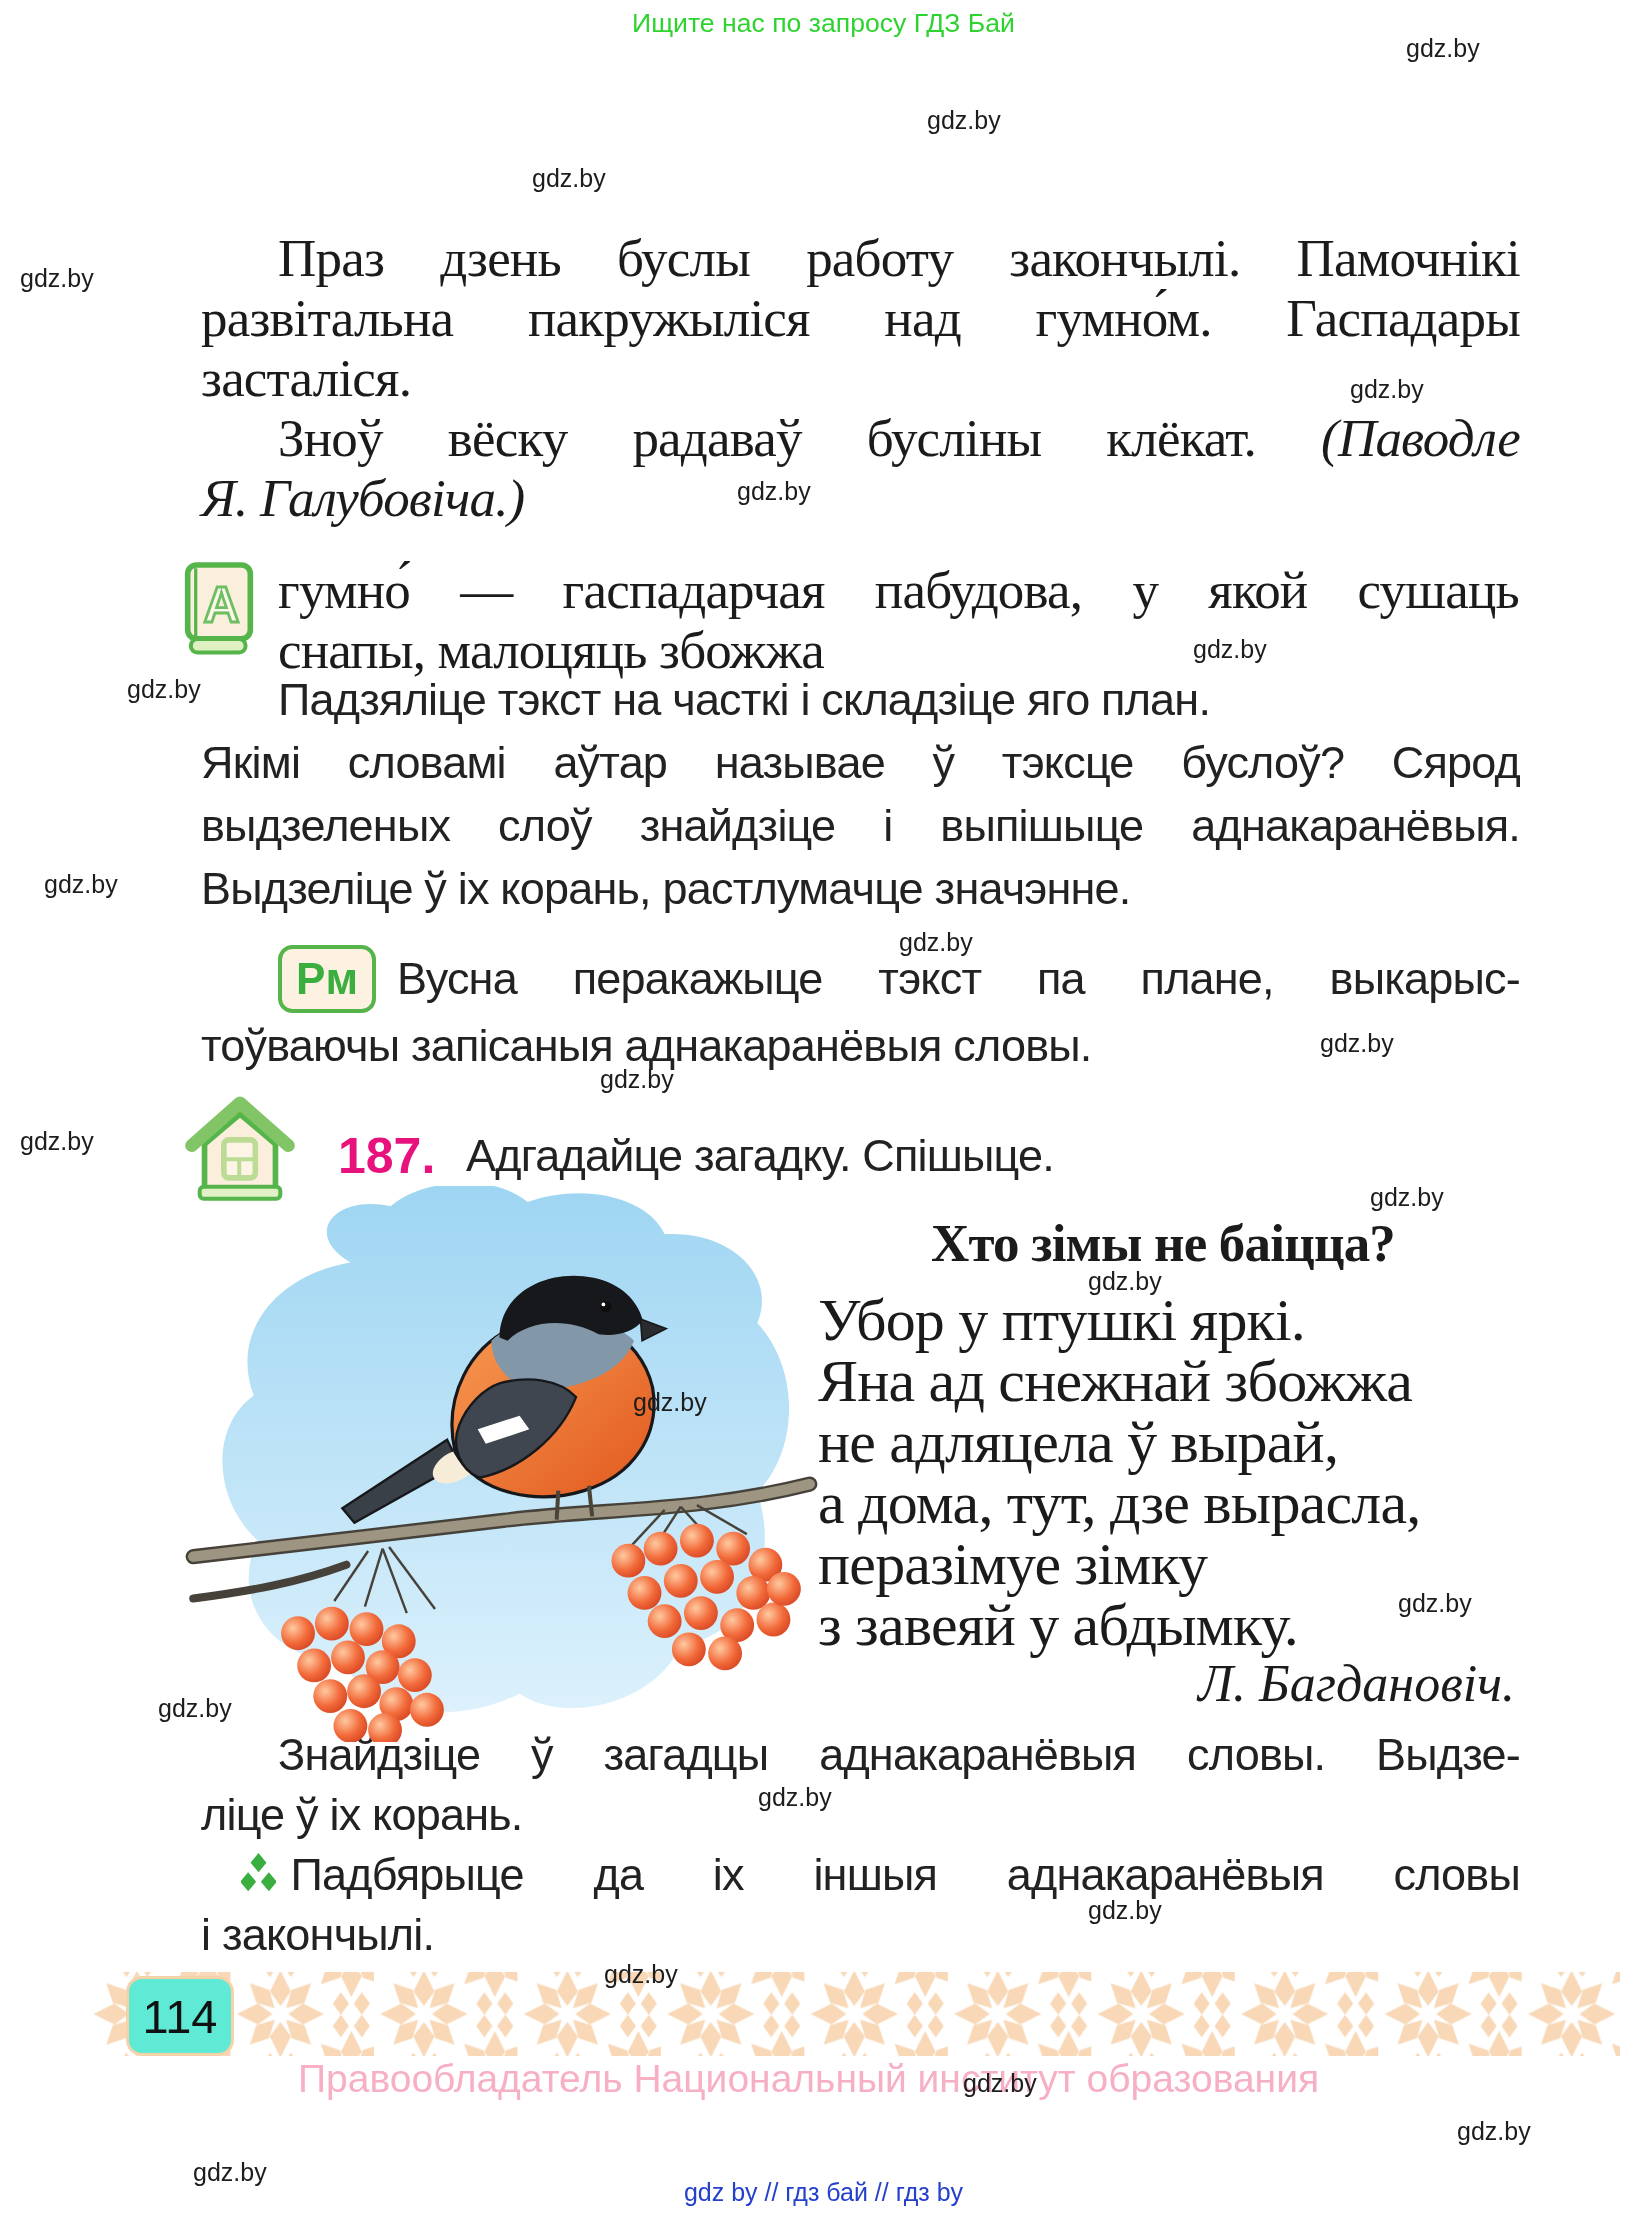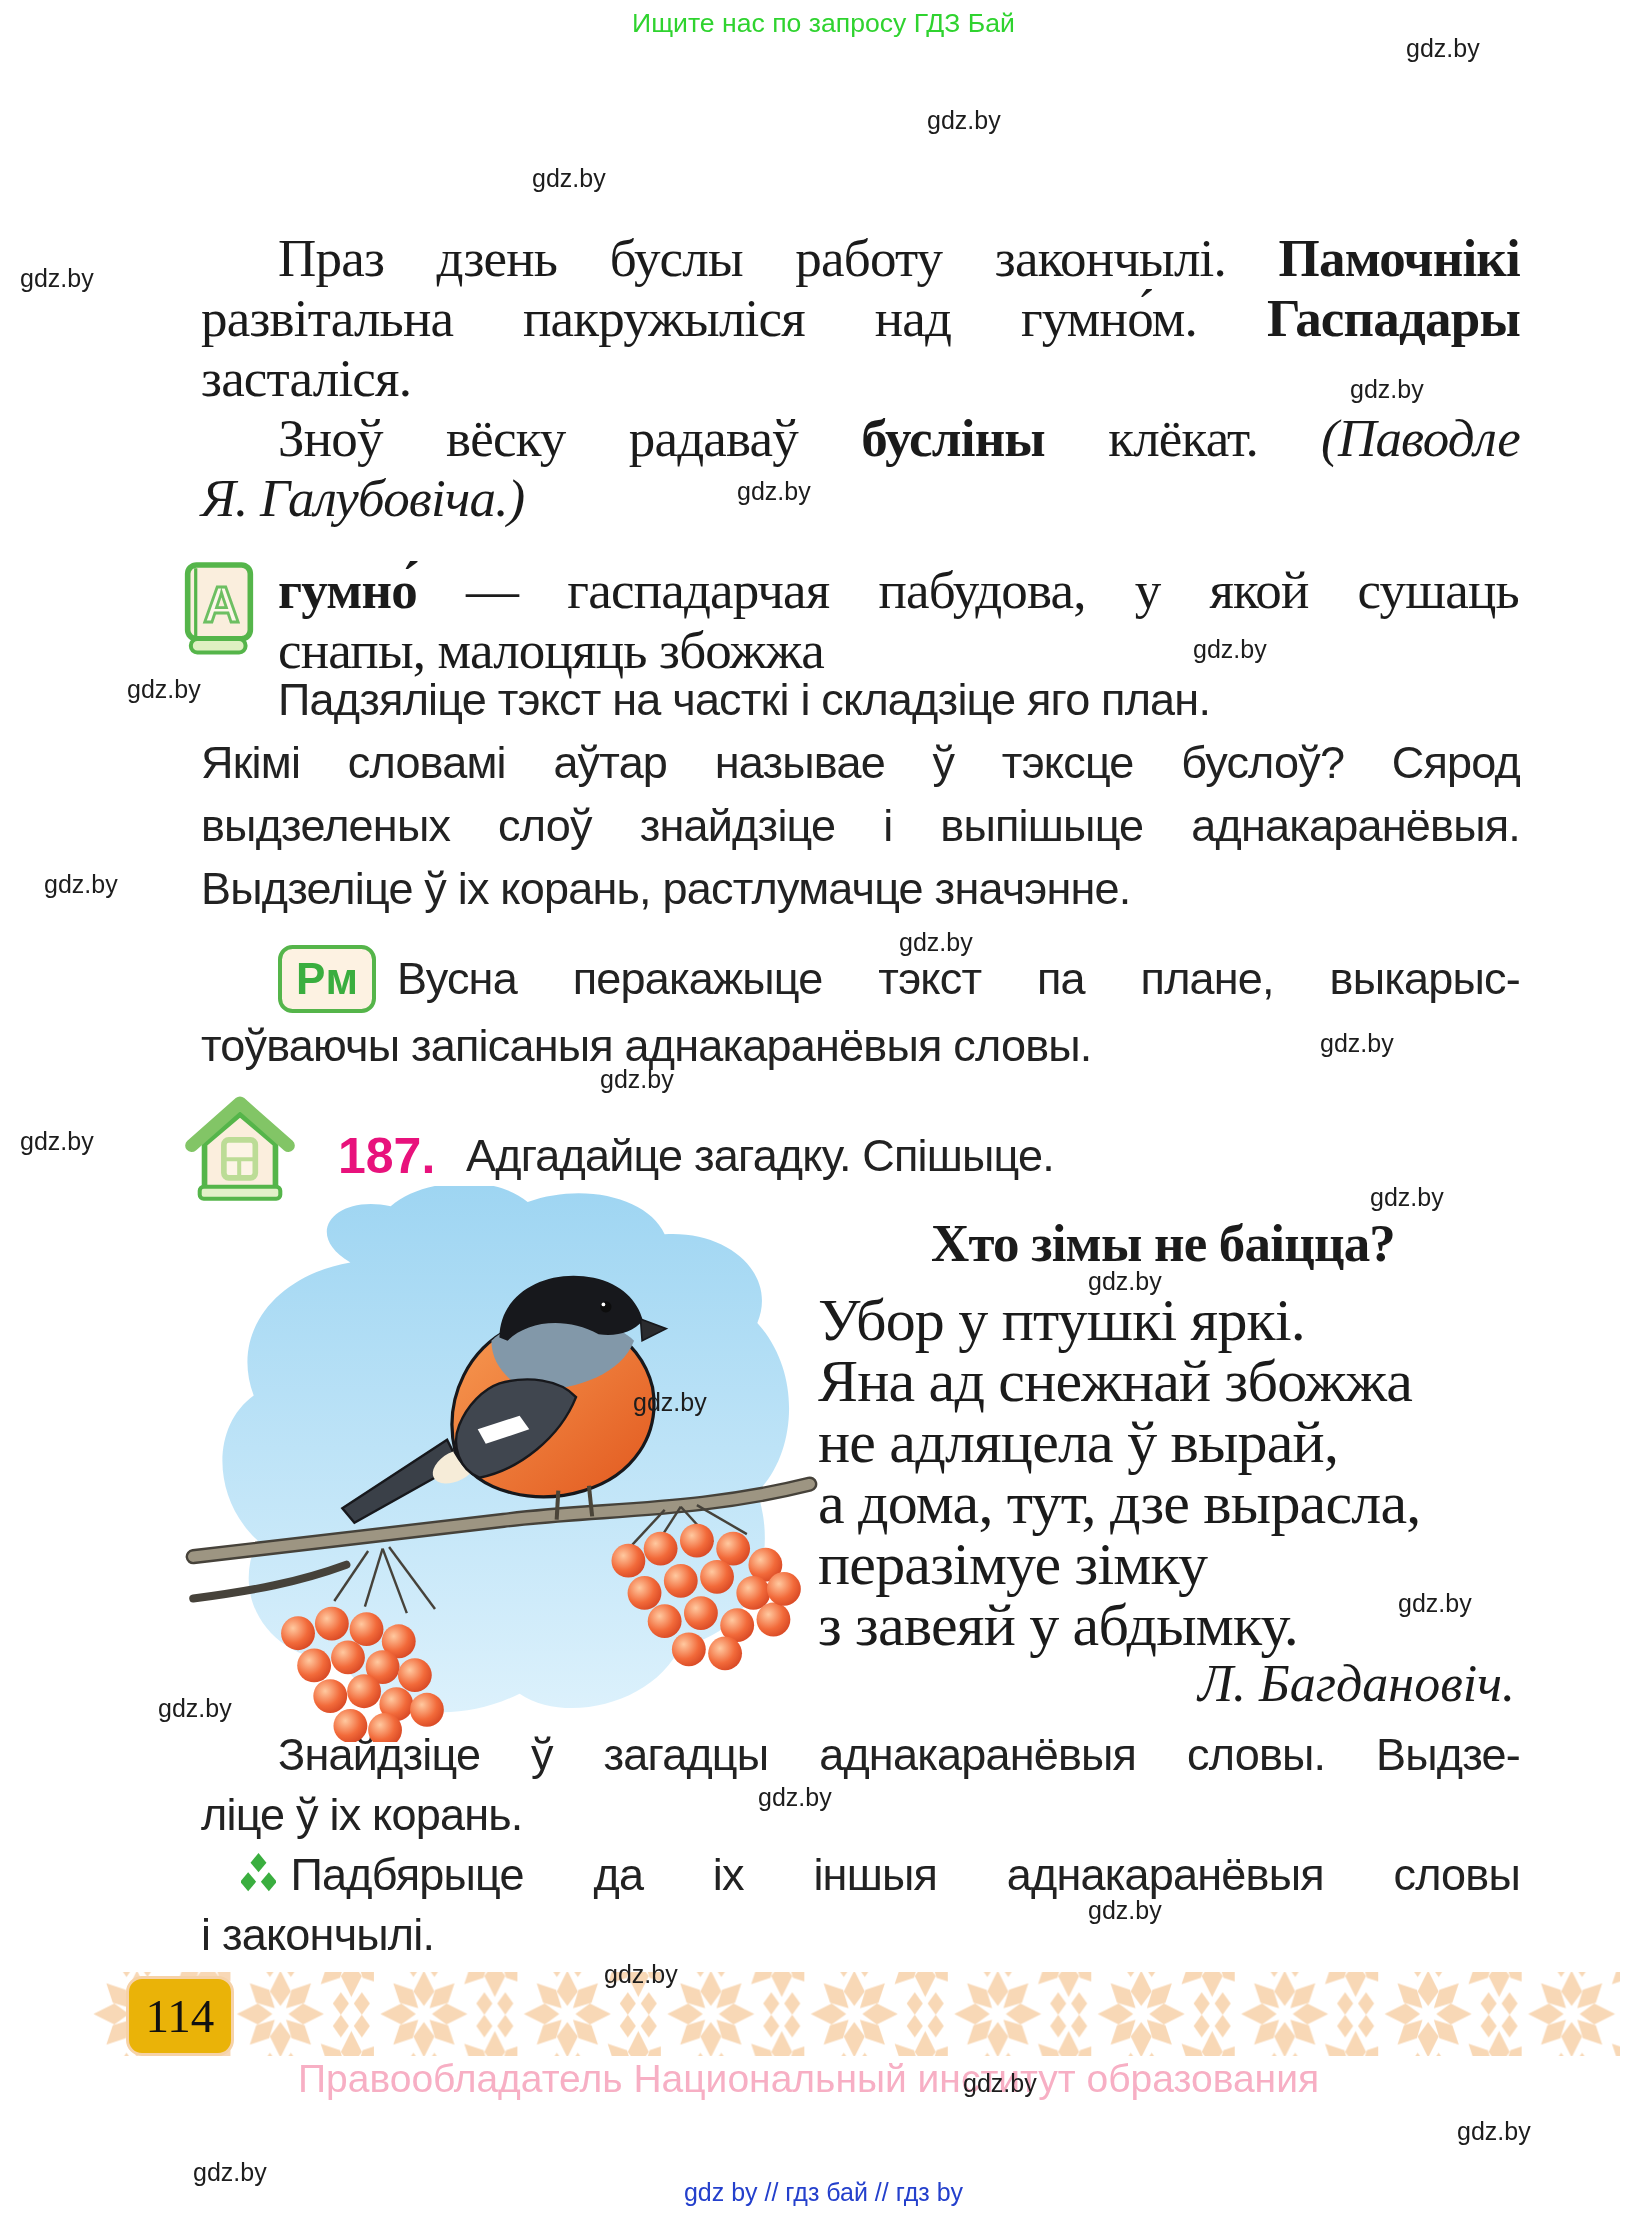--- a/index.html
+++ b/index.html
@@ -12,21 +12,21 @@
   .promo{position:absolute;left:0;right:0;top:8px;text-align:center;z-index:9;
          font-family:"Liberation Sans",sans-serif;font-size:26.6px;color:#2fd32f;}
   .links{position:absolute;left:0;right:0;top:2178px;text-align:center;z-index:9;
          font-family:"Liberation Sans",sans-serif;font-size:25px;color:#2440cc;}
 
   
   .serif-block{position:absolute;font-family:"Liberation Serif",serif;font-size:53px;
                line-height:60px;letter-spacing:-0.8px;}
   .jline{text-align:justify;text-align-last:justify;}
   .indent{text-indent:77px;}
-  b{font-weight:bold;} i{font-style:italic;}
+  b{font-weight:normal;} i{font-style:italic;}
 
   
   .sans-block{position:absolute;font-family:"Liberation Sans",sans-serif;font-size:45px;
               line-height:63px;letter-spacing:-0.8px;color:#222;}
 
   
   #dict-icon{position:absolute;left:182px;top:561px;z-index:2;}
 
   
   #rm-badge{position:absolute;left:278px;top:945px;width:90px;height:60px;z-index:2;
@@ -52,23 +52,23 @@
 
   
   #bird-art{position:absolute;left:181px;top:1186px;z-index:1;}
 
   
   .dbullet{display:inline-block;vertical-align:-4.8px;margin-right:14.5px;}
 
   
   #orn-band{position:absolute;left:87px;top:1972px;z-index:1;}
   #page-box{position:absolute;left:126px;top:1976px;width:102px;height:74px;z-index:2;
-            background:#eab308;border:3.2px solid #f6d2a8;border-radius:16px;
+            background:#5eead4;border:3.2px solid #f6d2a8;border-radius:16px;
             display:flex;align-items:center;justify-content:center;
-            font-family:Liberation Serif, serif;font-size:47px;color:#111;}
+            font-family:Liberation Sans, sans-serif;font-size:47px;color:#111;}
   #copyright{position:absolute;left:298px;top:2057px;z-index:2;
              font-family:"Liberation Sans",sans-serif;font-size:39px;color:#f7afc4;letter-spacing:0px;
              white-space:nowrap;}
 </style>
 </head>
 <body>
 
 <div id="page">
 
   <div class="promo">Ищите нас по запросу ГДЗ Бай</div>

